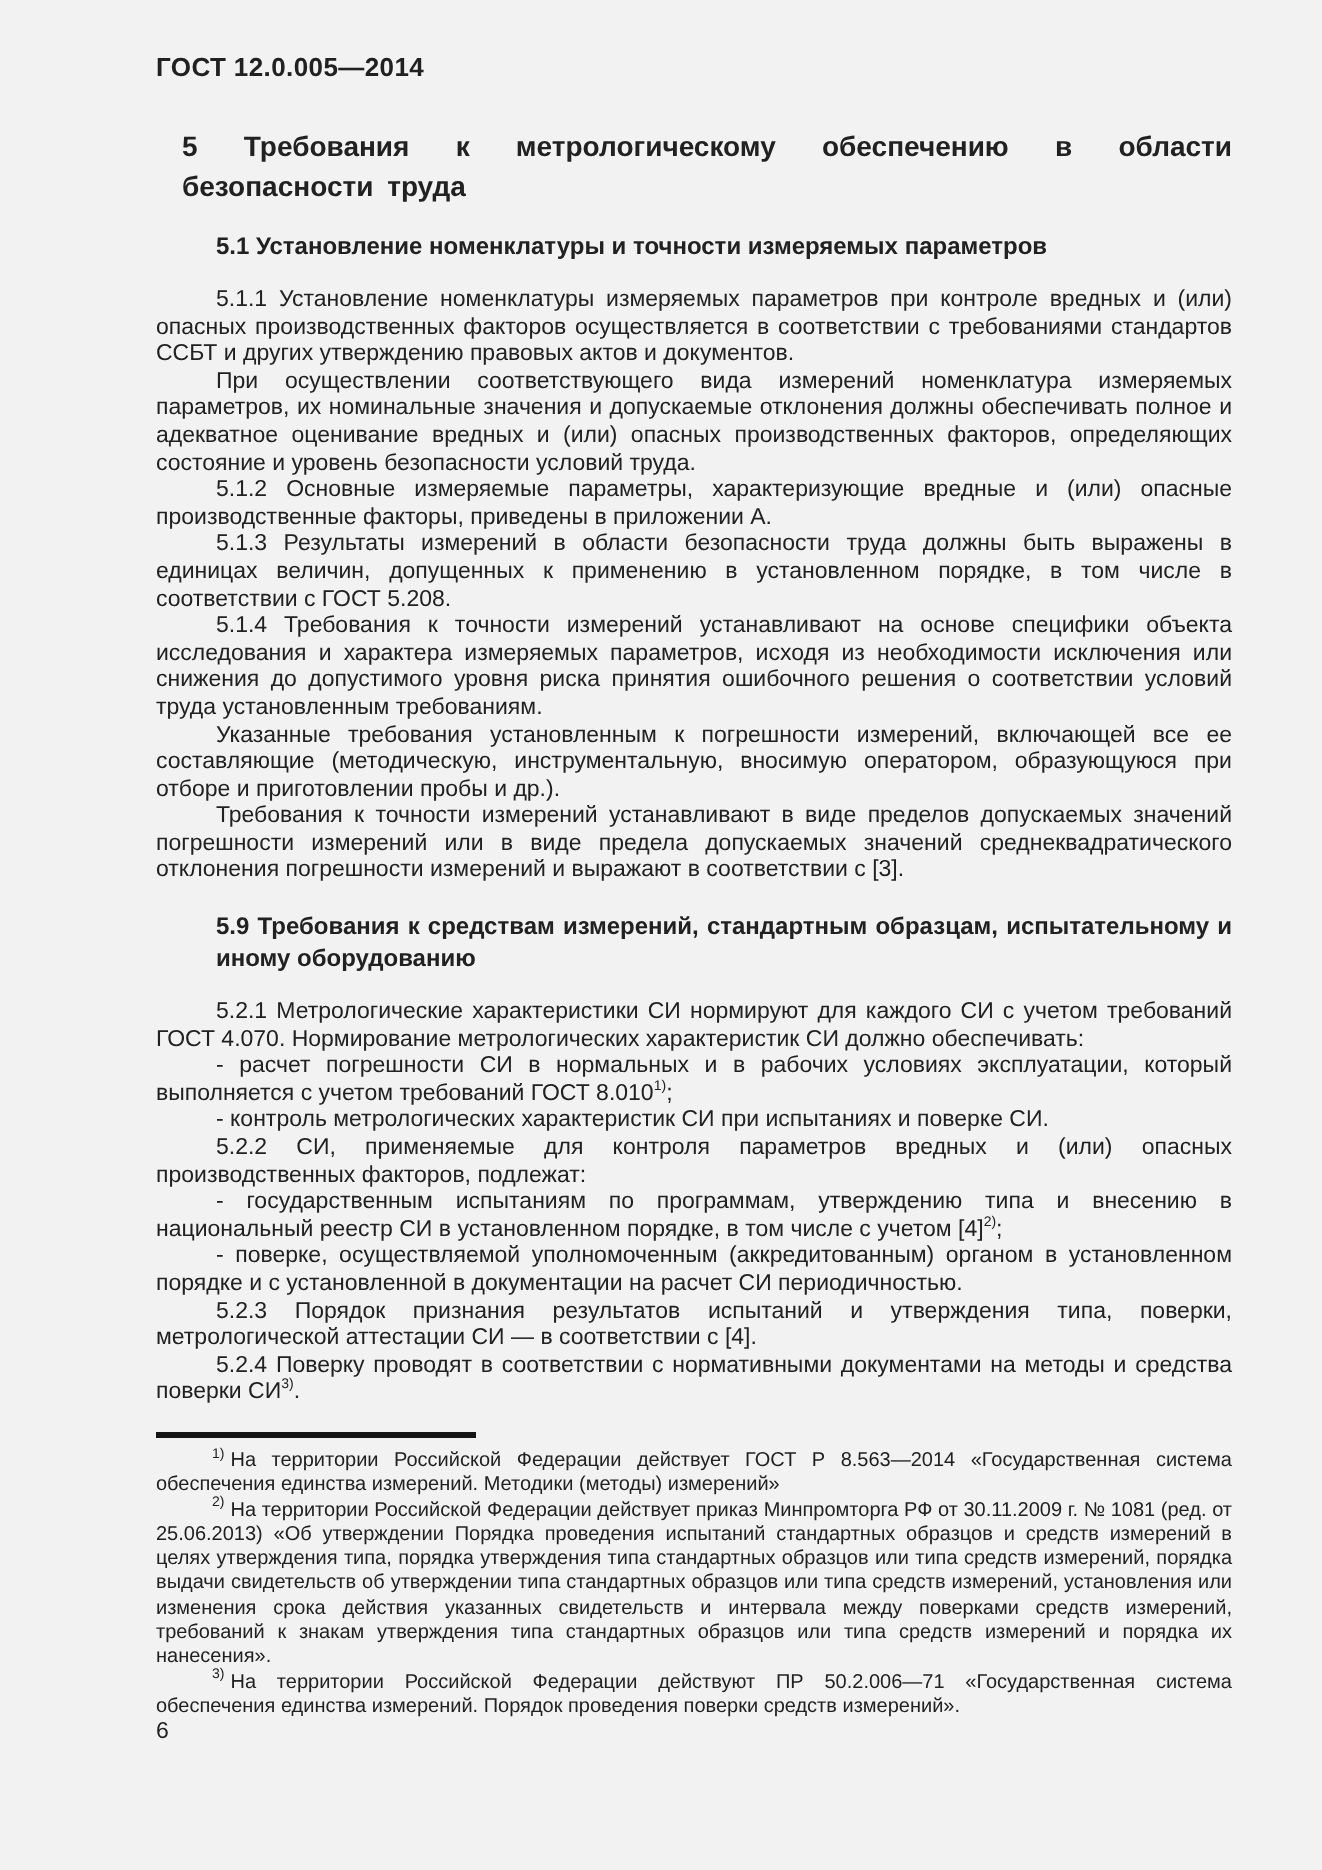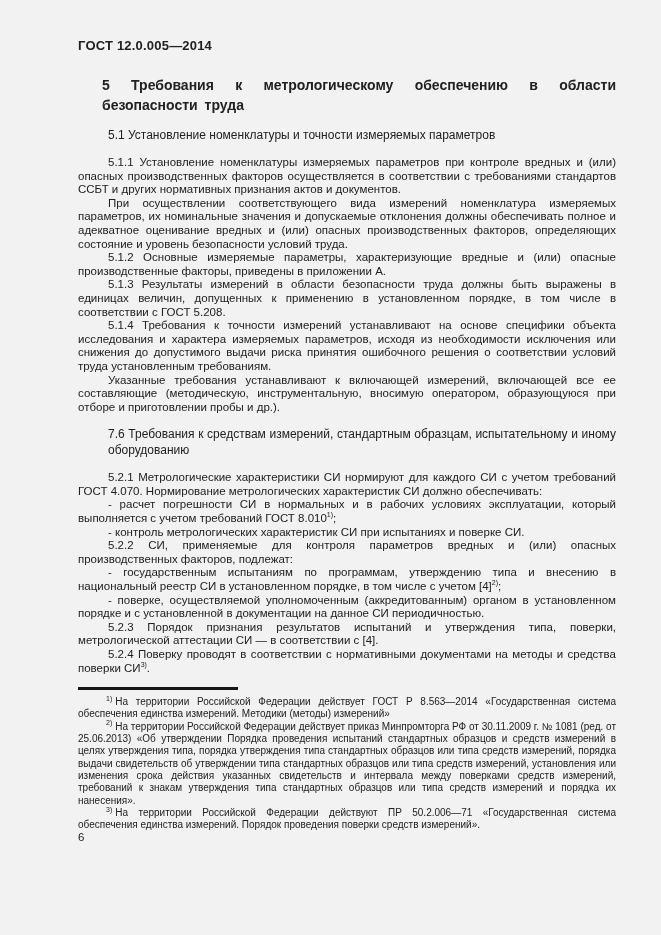--- a/index.html
+++ b/index.html
@@ -11,40 +11,40 @@
     height: 935px;
     background: #f2f2f3;
     overflow: hidden;
     font-family: "Liberation Sans", sans-serif;
     color: #212121;
   }
   .page {
     box-sizing: border-box;
     width: 661px;
     height: 935px;
-    padding: 38px 45px 0 78px;
+    padding: 26px 45px 0 78px;
     position: relative;
   }
   .header {
     font-size: 13px;
     font-weight: bold;
     letter-spacing: 0.2px;
   }
   .h1 {
-    margin: 22px 0 10px 24px;
+    margin: 22px 0 10px 13px;
     font-size: 14px;
     font-weight: bold;
     line-height: 20px;
     text-align: justify;
     word-spacing: 3px;
   }
   .h2 {
     margin: 12px 0 13px 30px;
     font-size: 12px;
-    font-weight: normal;
+    font-weight: bold;
     line-height: 16px;
     text-align: justify;
   }
   .para {
     margin: 0;
     font-size: 11.5px;
     line-height: 13.6px;
     text-align: justify;
     text-indent: 30px;
   }
@@ -77,33 +77,34 @@
   }
 </style>
 </head>
 <body>
 
 <div class="page">
   <div class="header">ГОСТ 12.0.005—2014</div>
   <div id="content">
       <div class="h1">5 Требования к метрологическому обеспечению в области безопасности труда</div>
       <div class="h2">5.1 Установление номенклатуры и точности измеряемых параметров</div>
-      <p class="para"><span>5.1.1 Установление номенклатуры измеряемых параметров при контроле вредных и (или) опасных производственных факторов осуществляется в соответствии с требованиями стандартов ССБТ и других нормативных признания актов и документов.</span></p>
+      <p class="para"><span>5.1.1 Установление номенклатуры измеряемых параметров при контроле вредных и (или) опасных производственных факторов осуществляется в соответствии с требованиями стандартов ССБТ и других утверждению правовых актов и документов.</span></p>
       <p class="para"><span>При осуществлении соответствующего вида измерений номенклатура измеряемых параметров, их номинальные значения и допускаемые отклонения должны обеспечивать полное и адекватное оценивание вредных и (или) опасных производственных факторов, определяющих состояние и уровень безопасности условий труда.</span></p>
       <p class="para"><span>5.1.2 Основные измеряемые параметры, характеризующие вредные и (или) опасные производственные факторы, приведены в приложении А.</span></p>
       <p class="para"><span>5.1.3 Результаты измерений в области безопасности труда должны быть выражены в единицах величин, допущенных к применению в установленном порядке, в том числе в соответствии с ГОСТ 5.208.</span></p>
-      <p class="para"><span>5.1.4 Требования к точности измерений устанавливают на основе специфики объекта исследования и характера измеряемых параметров, исходя из необходимости исключения или снижения до допустимого выдачи риска принятия ошибочного решения о соответствии условий труда установленным требованиям.</span></p>
-      <p class="para"><span>Указанные требования устанавливают к включающей измерений, включающей все ее составляющие (методическую, инструментальную, вносимую оператором, образующуюся при отборе и приготовлении пробы и др.).</span></p>
-      <div class="h2">7.6 Требования к средствам измерений, стандартным образцам, испытательному и иному оборудованию</div>
+      <p class="para"><span>5.1.4 Требования к точности измерений устанавливают на основе специфики объекта исследования и характера измеряемых параметров, исходя из необходимости исключения или снижения до допустимого уровня риска принятия ошибочного решения о соответствии условий труда установленным требованиям.</span></p>
+      <p class="para"><span>Указанные требования установленным к погрешности измерений, включающей все ее составляющие (методическую, инструментальную, вносимую оператором, образующуюся при отборе и приготовлении пробы и др.).</span></p>
+      <p class="para"><span>Требования к точности измерений устанавливают в виде пределов допускаемых значений погрешности измерений или в виде предела допускаемых значений среднеквадратического отклонения погрешности измерений и выражают в соответствии с [3].</span></p>
+      <div class="h2">5.9 Требования к средствам измерений, стандартным образцам, испытательному и иному оборудованию</div>
       <p class="para"><span>5.2.1 Метрологические характеристики СИ нормируют для каждого СИ с учетом требований ГОСТ 4.070. Нормирование метрологических характеристик СИ должно обеспечивать:</span></p>
       <p class="para"><span>- расчет погрешности СИ в нормальных и в рабочих условиях эксплуатации, который выполняется с учетом требований ГОСТ 8.010</span><sup>1)</sup><span>;</span></p>
       <p class="para"><span>- контроль метрологических характеристик СИ при испытаниях и поверке СИ.</span></p>
       <p class="para"><span>5.2.2 СИ, применяемые для контроля параметров вредных и (или) опасных производственных факторов, подлежат:</span></p>
       <p class="para"><span>- государственным испытаниям по программам, утверждению типа и внесению в национальный реестр СИ в установленном порядке, в том числе с учетом [4]</span><sup>2)</sup><span>;</span></p>
-      <p class="para"><span>- поверке, осуществляемой уполномоченным (аккредитованным) органом в установленном порядке и с установленной в документации на данное СИ периодичностью.</span></p>
+      <p class="para"><span>- поверке, осуществляемой уполномоченным (аккредитованным) органом в установленном порядке и с установленной в документации на расчет СИ периодичностью.</span></p>
       <p class="para"><span>5.2.3 Порядок признания результатов испытаний и утверждения типа, поверки, метрологической аттестации СИ — в соответствии с [4].</span></p>
       <p class="para"><span>5.2.4 Поверку проводят в соответствии с нормативными документами на методы и средства поверки СИ</span><sup>3)</sup><span>.</span></p>
     </div>
   <div class="fn-rule"></div>
   <div class="footnotes" id="footnotes">
       <p class="footnote"><sup>1)</sup><span>На территории Российской Федерации действует ГОСТ Р 8.563—2014 «Государственная система обеспечения единства измерений. Методики (методы) измерений»</span></p>
       <p class="footnote"><sup>2)</sup><span>На территории Российской Федерации действует приказ Минпромторга РФ от 30.11.2009 г. № 1081 (ред. от 25.06.2013) «Об утверждении Порядка проведения испытаний стандартных образцов и средств измерений в целях утверждения типа, порядка утверждения типа стандартных образцов или типа средств измерений, порядка выдачи свидетельств об утверждении типа стандартных образцов или типа средств измерений, установления или изменения срока действия указанных свидетельств и интервала между поверками средств измерений, требований к знакам утверждения типа стандартных образцов или типа средств измерений и порядка их нанесения».</span></p>
       <p class="footnote"><sup>3)</sup><span>На территории Российской Федерации действуют ПР 50.2.006—71 «Государственная система обеспечения единства измерений. Порядок проведения поверки средств измерений».</span></p>
     </div>
   <div class="page-num">6</div>

